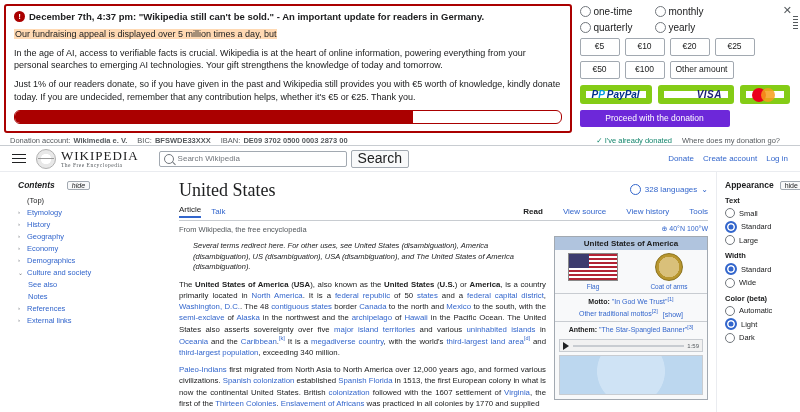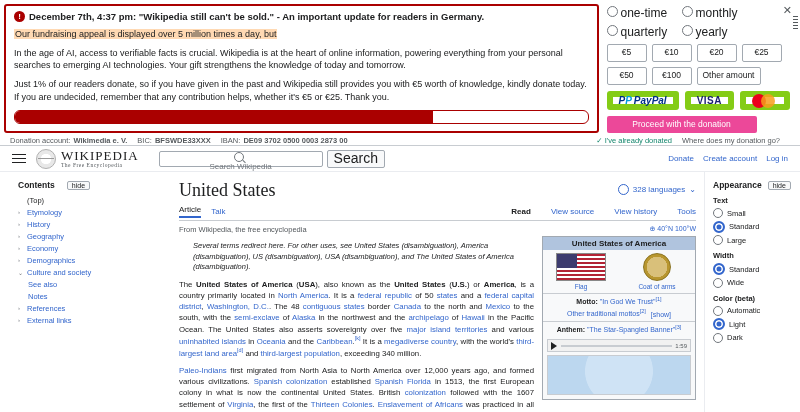--- a/index.html
+++ b/index.html
@@ -13,63 +13,63 @@
   .banner-head{display:flex;align-items:center;gap:4px;font-weight:bold;font-size:9.5px;margin-bottom:6px;}
   .warn-icon{display:inline-block;width:11px;height:11px;border-radius:50%;background:#a00;color:#fff;font-size:8px;line-height:11px;text-align:center;font-weight:bold;flex:0 0 auto;}
   .banner-p{font-size:9px;line-height:1.35;margin:0 0 7px 0;text-align:left;}
   .hl{background:#ffd9b3;padding:0 1px;}
   .progress-wrap{margin-top:2px;margin-bottom:3px;}
   .progress-outer{height:12px;border:1px solid #a00;border-radius:6px;background:#fff;overflow:hidden;}
   .progress-inner{height:100%;background:#a00;width:73%;}
 
   .banner-right{flex:1;padding:2px 6px 0 8px;box-sizing:border-box;}
   .amt-row{display:flex;gap:5px;margin-bottom:5px;}
-  .radio-opt{display:flex;align-items:flex-start;gap:3px;width:70px;font-size:12px;}
+  .radio-opt{display:flex;align-items:center;gap:3px;width:70px;font-size:10px;}
   .radio{width:9px;height:9px;border:1px solid #72777d;border-radius:50%;background:#fff;flex:0 0 auto;}
   .amt-btn{width:38px;height:16px;border:1px solid #a2a9b1;border-radius:2px;background:#fff;font-size:8.5px;line-height:14px;text-align:center;color:#202122;}
   .amt-btn.wide{width:62px;}
   .pay-row{display:flex;align-items:center;gap:6px;margin-top:6px;}
   .pay-btn{height:19px;border:6px solid #84cc16;border-radius:3px;background:#fff;display:flex;align-items:center;justify-content:center;padding:0 6px;box-sizing:border-box;}
   .paypal{font-size:10px;font-weight:bold;font-style:italic;color:#003087;}
   .paypal i{color:#009cde;font-style:italic;}
-  .visa{font-size:10px;font-weight:bold;color:#1a1f71;letter-spacing:.5px;}
+  .visa{font-size:10px;font-weight:bold;font-style:italic;color:#1a1f71;letter-spacing:.5px;margin-left:27px;}
   .mc{position:relative;width:26px;height:14px;}
   .mc span{position:absolute;top:0;width:14px;height:14px;border-radius:50%;}
   .mc .r{left:0;background:#eb001b;}
   .mc .y{left:9px;background:#f79e1b;opacity:.85;}
-  .proceed{margin-top:6px;width:150px;height:17px;background:#ec4899;color:#fff;border-radius:2px;font-size:8.5px;text-align:center;line-height:17px;}
+  .proceed{margin-top:6px;width:150px;height:17px;background:#6d28d9;color:#fff;border-radius:2px;font-size:8.5px;text-align:center;line-height:17px;}
   .close-x{position:absolute;right:8px;top:4px;font-size:11px;color:#54595d;}
   .bar-ico{position:absolute;right:2px;top:16px;width:5px;height:14px;background:repeating-linear-gradient(to bottom,#54595d 0 1px,transparent 1px 3px);}
 
   .banner-foot{display:flex;align-items:center;font-size:7.5px;color:#54595d;padding:3px 10px 0 10px;}
   .banner-foot .sp{flex:1;}
   .banner-foot span{margin-right:10px;}
   .check{color:#14866d;}
 
   
   .wheader{height:26px;display:flex;align-items:center;padding:0 12px;border-bottom:1px solid #eaecf0;box-sizing:border-box;background:#fff;}
   .hamb{width:14px;margin-right:10px;display:flex;flex-direction:column;gap:2.5px;}
   .hamb i{display:block;height:1.5px;background:#202122;}
   .logo-globe{width:18px;height:18px;border-radius:50%;border:1px solid #b0b0b0;background:
      radial-gradient(circle at 50% 50%, #fff 0 40%, #e8e8e8 41% 100%);
      margin-right:5px;position:relative;}
   .logo-globe:after{content:"";position:absolute;left:1px;top:8px;width:16px;height:1px;background:#999;}
   .wordmark{font-family:"Liberation Serif",serif;font-size:13px;letter-spacing:1px;line-height:1;}
   .wordsub{font-family:"Liberation Serif",serif;font-size:5.5px;letter-spacing:.5px;color:#54595d;}
-  .searchbox{margin-left:20px;width:164px;height:16px;border:1px solid #a2a9b1;border-radius:2px;display:flex;align-items:center;padding:0 4px;box-sizing:border-box;font-size:8px;color:#72777d;background:#fff;flex-direction:column;}
+  .searchbox{margin-left:20px;width:188px;height:16px;border:1px solid #a2a9b1;border-radius:2px;display:flex;align-items:center;padding:0 4px;box-sizing:border-box;font-size:8px;color:#72777d;background:#fff;}
   .srch-ico{width:8px;height:8px;border:1.2px solid #72777d;border-radius:50%;margin-right:4px;position:relative;flex:0 0 auto;}
   .srch-ico:after{content:"";position:absolute;right:-3px;bottom:-2px;width:4px;height:1.2px;background:#72777d;transform:rotate(45deg);}
   .srch-btn{margin-left:4px;height:16px;border:1px solid #a2a9b1;border-radius:2px;background:#f8f9fa;font-size:14px;padding:0 6px;line-height:14px;color:#202122;}
   .hdr-right{margin-left:auto;display:flex;gap:9px;font-size:8px;}
   .hdr-right a{color:#3366cc;text-decoration:none;}
 
   
   .wbody{display:flex;height:240px;}
   .sidebar{width:175px;padding:8px 6px 0 18px;box-sizing:border-box;font-size:7.5px;}
-  .contents-row{display:flex;align-items:center;gap:12px;margin-bottom:4px;}
+  .contents-row{display:flex;align-items:center;gap:12px;margin-bottom:4px;font-style:italic;}
   .contents-title{font-weight:bold;font-size:8.5px;}
   .hide-btn{border:1px solid #a2a9b1;border-radius:2px;background:#f8f9fa;font-size:7px;padding:0 4px;color:#202122;}
   .toc ul{list-style:none;margin:0;padding:0;}
   .toc li{padding:1.5px 0 1.5px 0;color:#3366cc;display:flex;align-items:center;gap:4px;}
   .toc li .arw{color:#72777d;font-size:6px;width:5px;}
   .toc li.sub{padding-left:10px;}
   .toc li.top{color:#202122;}
 
   .content{flex:1;padding:8px 8px 6px 4px;box-sizing:border-box;}
   .title-row{display:flex;align-items:flex-start;}
@@ -98,21 +98,21 @@
   .ib-cap{color:#3366cc;font-size:6.5px;margin-top:2px;}
   .ib-row{padding:2px 4px;border-top:1px solid #c8ccd1;line-height:1.3;}
   .ib-row b{font-weight:bold;}
   .audio{margin:3px 4px;height:13px;background:#f1f1f1;border:1px solid #c8ccd1;display:flex;align-items:center;padding:0 3px;box-sizing:border-box;}
   .play{width:0;height:0;border-left:6px solid #202122;border-top:4px solid transparent;border-bottom:4px solid transparent;margin-right:4px;}
   .audio-bar{flex:1;height:2px;background:#c8ccd1;}
   .audio-t{font-size:6px;margin-left:3px;color:#54595d;}
   .map-img{height:38px;margin:2px 4px 4px 4px;background:radial-gradient(circle at 50% 40%,#cfe3f5 0 45%,#bcd7ef 46% 100%);border:1px solid #c8ccd1;}
 
   
-  .appearance{width:96px;padding:8px 6px 0 8px;box-sizing:border-box;border-left:1px solid #eaecf0;font-size:7.5px;}
+  .appearance{width:84px;padding:8px 6px 0 8px;box-sizing:border-box;border-left:1px solid #eaecf0;font-size:7.5px;}
   .app-head{display:flex;align-items:center;gap:6px;margin-bottom:5px;}
   .app-title{font-weight:bold;font-size:8.5px;}
   .app-sec{font-weight:bold;margin:6px 0 3px 0;font-size:7.5px;}
   .opt{display:flex;align-items:center;gap:4px;margin:2.5px 0;}
   .radio2{width:8px;height:8px;border:1px solid #72777d;border-radius:50%;background:#fff;flex:0 0 auto;}
   .radio2.on{border:2px solid #36c;background:#fff;box-shadow:inset 0 0 0 1.5px #fff;background:#36c;}
   .sup{font-size:5.5px;vertical-align:super;color:#3366cc;}
 </style>
 </head>
 <body>

